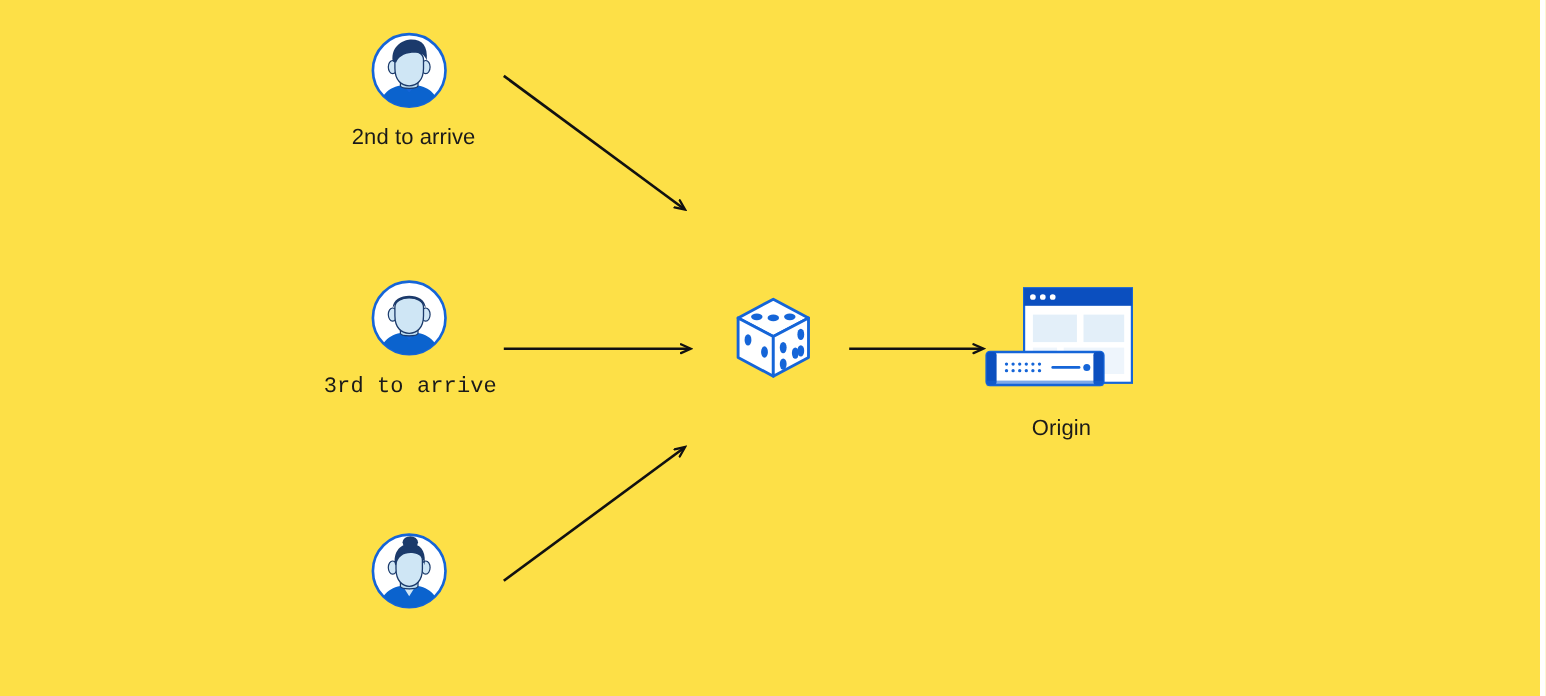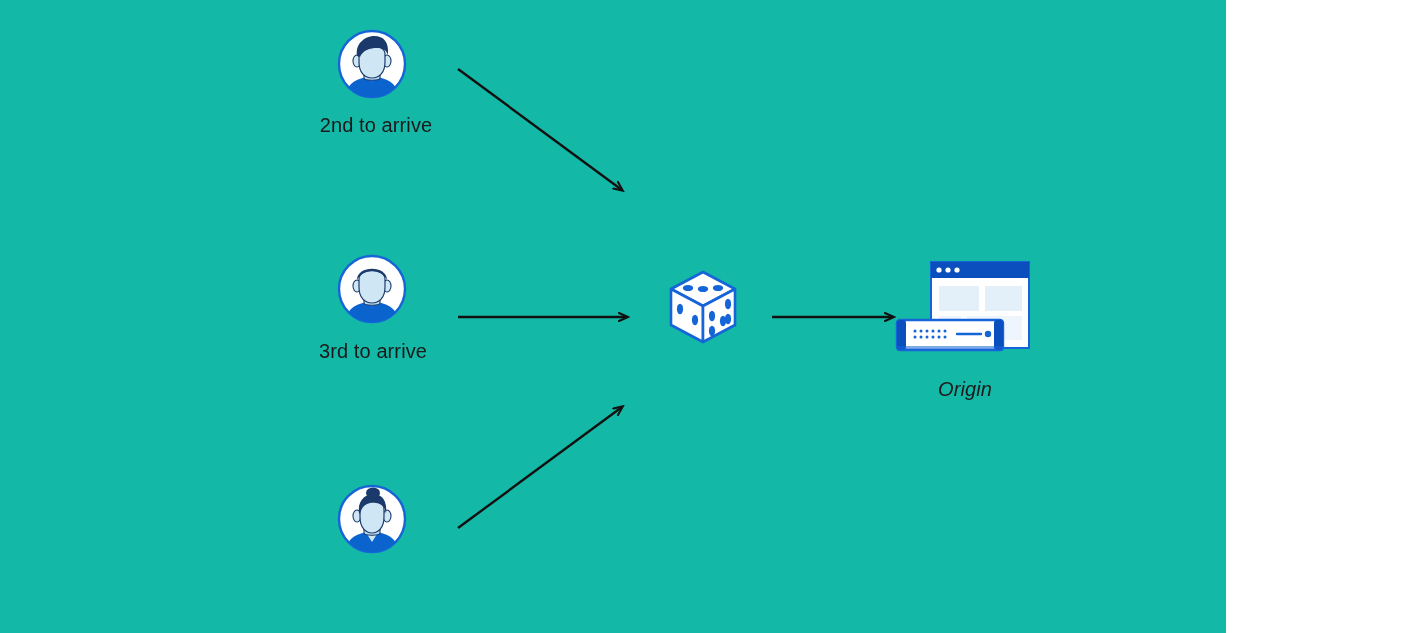--- a/index.html
+++ b/index.html
@@ -5,23 +5,23 @@
   html, body {
     margin: 0;
     padding: 0;
     background: #ffffff;
   }
   body {
     font-family: "Liberation Sans", sans-serif;
   }
   #canvas {
     position: relative;
-    width: 1226px;
+    width: 1400px;
     height: 633px;
-    background: #14b8a6;
+    background: #fde047;
     overflow: hidden;
   }
   .node {
     position: absolute;
   }
   .node-label {
     position: absolute;
     width: 260px;
     text-align: center;
     font-family: "Liberation Sans", sans-serif;
@@ -107,21 +107,21 @@
           <path d="M28 38 h16 v12 c0 3 -16 3 -16 0 Z" fill="#bcdcf0" stroke="#1b3a6b" stroke-width="1.1"></path>
           <ellipse cx="21" cy="33" rx="4" ry="6" fill="#cfe6f5" stroke="#1b3a6b" stroke-width="1.1"></ellipse>
           <ellipse cx="51" cy="33" rx="4" ry="6" fill="#cfe6f5" stroke="#1b3a6b" stroke-width="1.1"></ellipse>
           <path d="M23 26 C23 15 49 15 49 26 L49 34 C49 45 43 50 36 50 C29 50 23 45 23 34 Z" fill="#cfe6f5" stroke="#1b3a6b" stroke-width="1.2"></path>
 
           <path d="M21 27 C21 12 51 12 51 27 C47 20 42 18 36 18 C30 18 25 20 21 27 Z" fill="#1b3a6b"></path>
         </g>
       </svg>
     </div>
   </div>
-  <div class="node-label" style="left:243px; top:340px;">3rd to arrive</div>
+  <div class="node-label" style="left:243px; top:340px;font-family:Liberation Mono, monospace;">3rd to arrive</div>
 
   <div class="node" style="left:336px; top:483px;">
     <div class="icon-wrap">
       <svg width="72" height="72" viewBox="0 0 72 72">
         <defs>
           <clipPath id="clipC">
               <circle cx="36" cy="36" r="33"></circle>
             </clipPath>
         </defs>
         <circle cx="36" cy="36" r="33" fill="#ffffff" stroke="#1565d8" stroke-width="2.4"></circle>
@@ -211,15 +211,15 @@
               <circle cx="40" cy="79" r="1.5"></circle>
             <circle cx="46" cy="79" r="1.5"></circle>
               <circle cx="52" cy="79" r="1.5"></circle>
           </g>
           <line x1="64" y1="76" x2="88" y2="76" stroke="#1565d8" stroke-width="2.4" stroke-linecap="round"></line>
           <circle cx="95" cy="76" r="3.2" fill="#1565d8"></circle>
         </g>
       </svg>
     </div>
   </div>
-  <div class="node-label" style="left:835px; top:378px;font-style:italic;">Origin</div>
+  <div class="node-label" style="left:835px; top:378px;">Origin</div>
 
 </div>
 
 </body></html>

